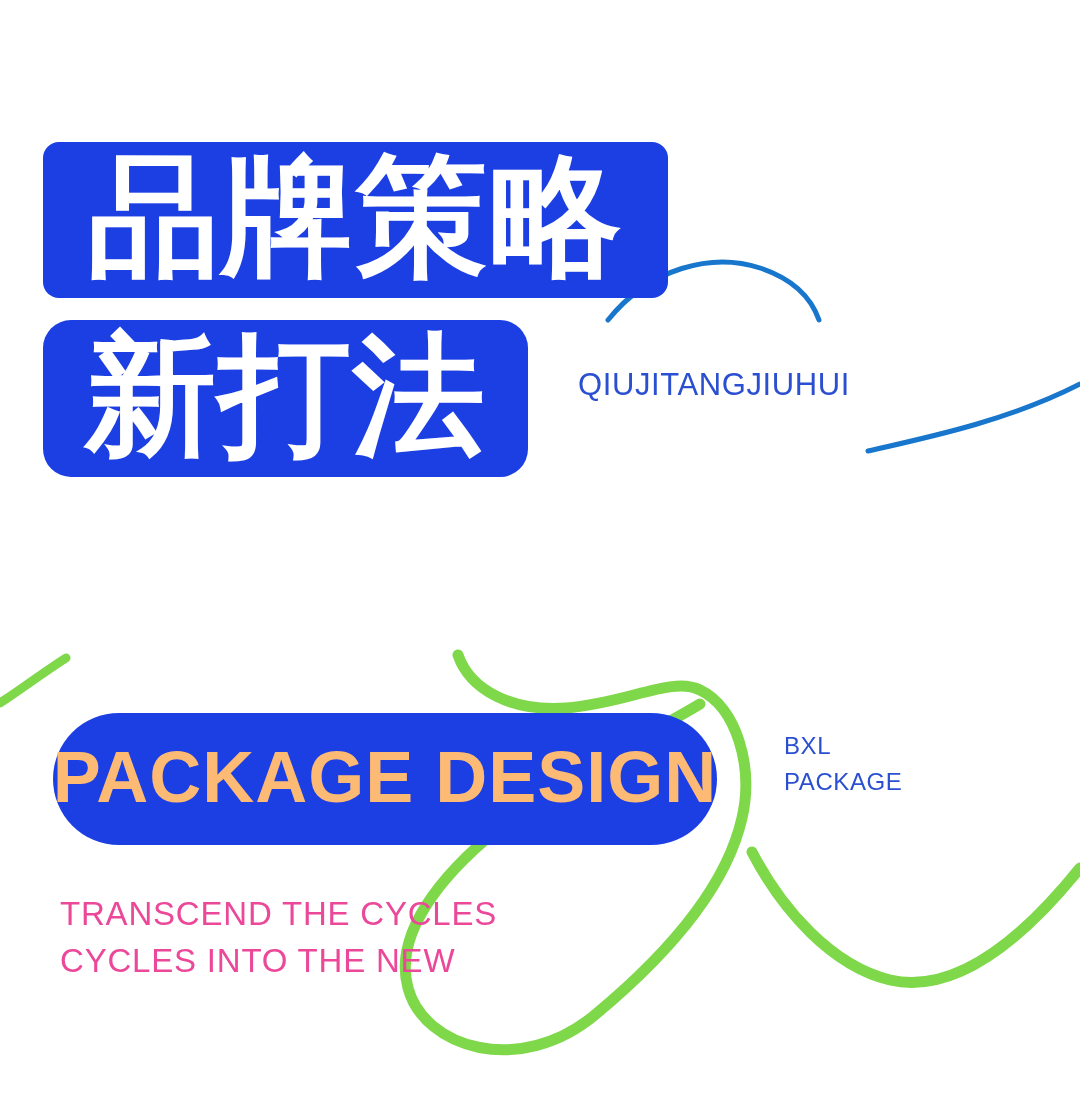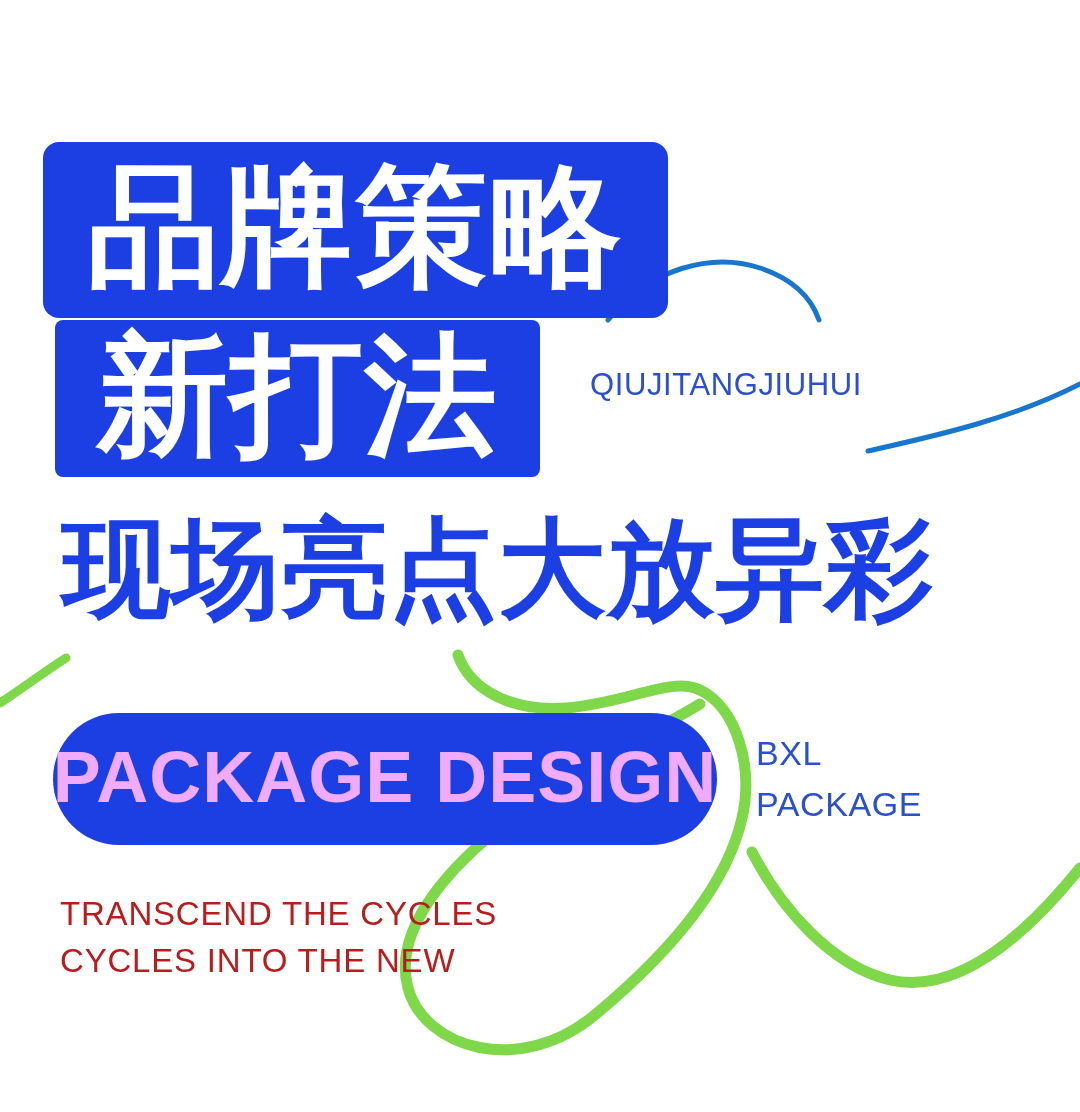--- a/index.html
+++ b/index.html
@@ -27,30 +27,29 @@
     background: #1c3fe4;
     display: flex;
     align-items: center;
     justify-content: center;
     box-sizing: border-box;
   }
   #box-brand-strategy {
     left: 43px;
     top: 142px;
     width: 625px;
-    height: 176px;
+    height: 156px;
     border-radius: 16px;
   }
   #box-new-method {
     left: 43px;
     top: 320px;
     width: 485px;
     height: 157px;
-    border-radius: 8px;
-    margin-left: 12px;
+    border-radius: 28px;
   }
   .cn-box .cn-text {
     color: #ffffff;
     font-weight: 700;
     line-height: 1;
     white-space: nowrap;
   }
   #box-brand-strategy .cn-text {
     font-size: 132px;
     letter-spacing: 2px;
@@ -70,21 +69,21 @@
     color: #1c3fe4;
     font-size: 108px;
     font-weight: 700;
     line-height: 1;
     letter-spacing: 1px;
     white-space: nowrap;
   }
   
   #pinyin-block {
     position: absolute;
-    left: 590px;
+    left: 578px;
     top: 362px;
     color: #2a4fd0;
     font-size: 31px;
     font-weight: 400;
     line-height: 1.46;
     letter-spacing: 0.6px;
     white-space: nowrap;
   }
   
   #pill-package-design {
@@ -93,46 +92,46 @@
     top: 713px;
     width: 664px;
     height: 132px;
     background: #1c3fe4;
     border-radius: 66px;
     display: flex;
     align-items: center;
     justify-content: center;
   }
   #pill-package-design .pill-text {
-    color: #f0abfc;
+    color: #fdba74;
     font-size: 72px;
     font-weight: 700;
     letter-spacing: 1px;
     line-height: 1;
     white-space: nowrap;
     transform: translateY(-2px);
   }
   
   #location-block {
     position: absolute;
-    left: 756px;
+    left: 784px;
     top: 728px;
     color: #2a4fd0;
-    font-size: 34px;
+    font-size: 24px;
     font-weight: 400;
     line-height: 1.5;
     letter-spacing: 0.6px;
     white-space: nowrap;
   }
   
   #tagline-block {
     position: absolute;
     left: 60px;
     top: 891px;
-    color: #b91c1c;
+    color: #ec4899;
     font-size: 33px;
     font-weight: 400;
     line-height: 1.42;
     letter-spacing: 0.8px;
     white-space: nowrap;
   }
   .line { display: block; }
 </style>
 </head>
 <body>
@@ -167,21 +166,20 @@
   </div>
 
   <div class="cn-box" id="box-new-method">
     <span class="cn-text">新打法</span>
   </div>
 
   <div id="pinyin-block">
     <span class="line">QIUJITANGJIUHUI</span>
   </div>
 
-  <div id="headline-highlight">现场亮点大放异彩</div>
 
   <div id="pill-package-design">
     <span class="pill-text">PACKAGE DESIGN</span>
   </div>
 
   <div id="location-block">
     <span class="line">BXL</span>
     <span class="line">PACKAGE</span>
   </div>
 

